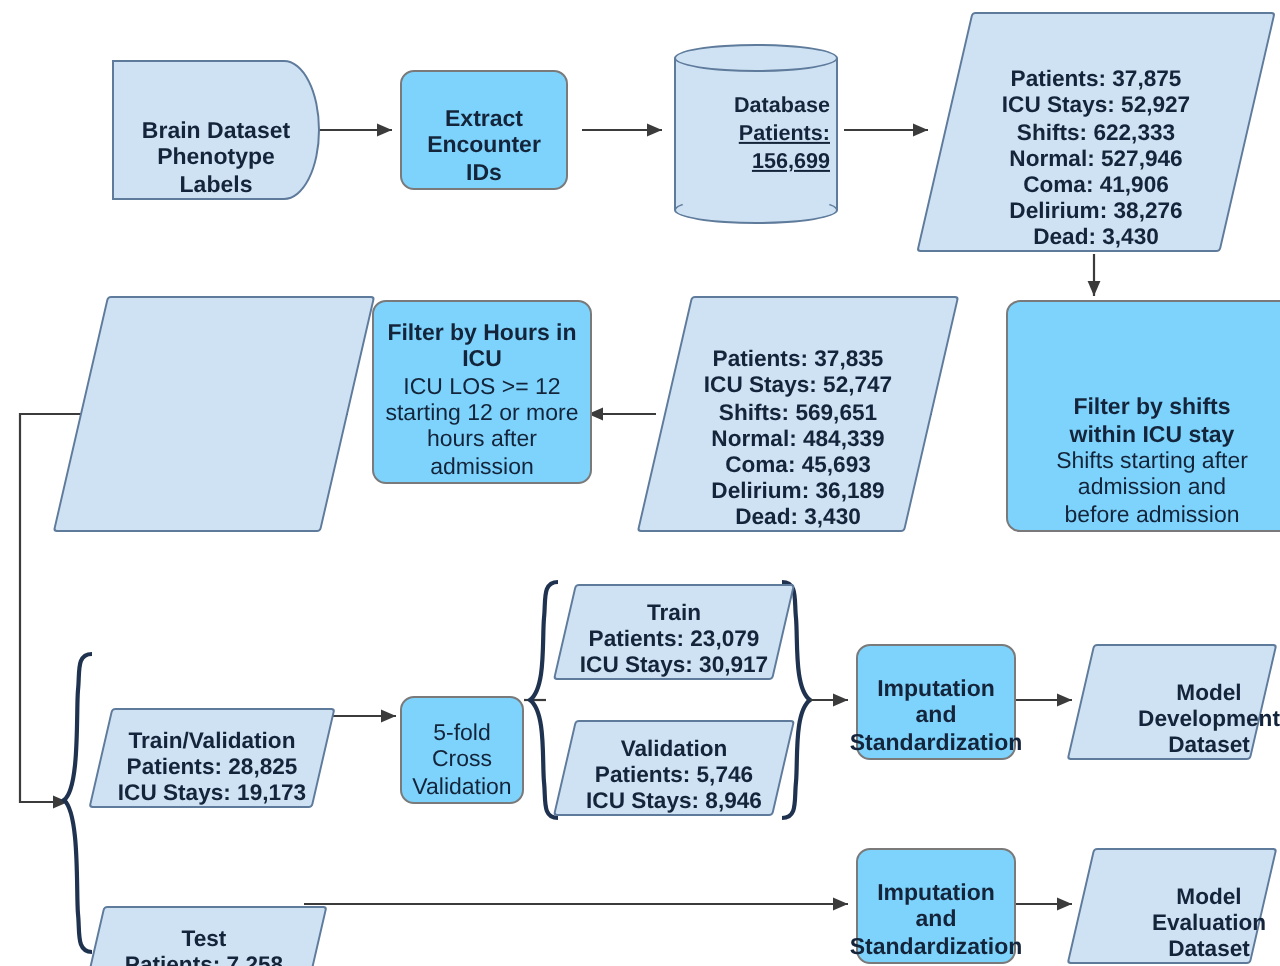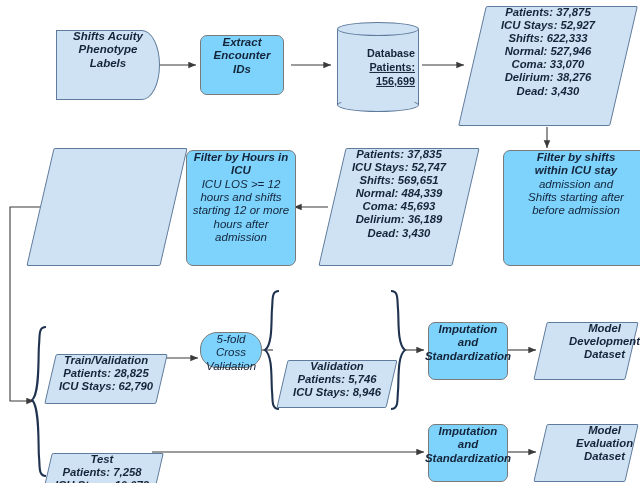--- a/index.html
+++ b/index.html
@@ -3,21 +3,21 @@
 <meta charset="utf-8">
 <style>
   html,body{margin:0;padding:0;background:#ffffff;}
   body{width:640px;height:483px;overflow:hidden;
        font-family:"Liberation Sans","DejaVu Sans",sans-serif;
        color:#14243a;}
   #stage{position:relative;width:640px;height:483px;}
   svg#wires{position:absolute;left:0;top:0;width:640px;height:483px;pointer-events:none;}
 
   .node{position:absolute;box-sizing:border-box;display:flex;
-        align-items:flex-start;justify-content:center;text-align:center;font-style:italic;}
+        align-items:flex-end;justify-content:center;text-align:center;}
   .inner{position:relative;z-index:2;line-height:1.16;padding:0 4px;}
 
   
   .proc{background:#7dd3fc;border:1px solid #7a7a7a;border-radius:7px;}
   .proc .inner{font-size:11.5px;font-weight:bold;color:#14243a;}
   .proc .sub{font-weight:normal;}
   .proc.plain .inner{font-weight:normal;}
 
   
   .para{background:transparent;border:0;}
@@ -94,21 +94,21 @@
 
       <line x1="152" y1="452" x2="424" y2="452" marker-end="url(#ah)"></line>
 
       <line x1="508" y1="452" x2="536" y2="452" marker-end="url(#ah)"></line>
     </g>
   </svg>
 
   <div class="node docshape" style="left:56px;top:30px;width:104px;height:70px;">
     <span class="skin" style="border-radius:0 18px 18px 0 / 0 50% 50% 0;"></span>
     <span class="inner">
-      <span class="ln">Shifts Acuity</span>
+      <span class="ln">Brain Dataset</span>
       <span class="ln">Phenotype Labels</span>
     </span>
   </div>
 
   <div class="node proc" style="left:200px;top:35px;width:84px;height:60px;">
     <span class="inner">
       <span class="ln">Extract</span>
       <span class="ln">Encounter</span>
       <span class="ln">IDs</span>
     </span>
@@ -125,81 +125,88 @@
     </span>
   </div>
 
   <div class="node para" style="left:472px;top:6px;width:152px;height:120px;">
     <span class="skin"></span>
     <span class="inner">
       <span class="ln">Patients: 37,875</span>
       <span class="ln">ICU Stays: 52,927</span>
       <span class="ln">Shifts: 622,333</span>
       <span class="ln">Normal: 527,946</span>
-      <span class="ln">Coma: 33,070</span>
+      <span class="ln">Coma: 41,906</span>
       <span class="ln">Delirium: 38,276</span>
       <span class="ln">Dead: 3,430</span>
     </span>
   </div>
 
   <div class="node proc" style="left:474px;top:150px;width:146px;height:116px;margin-left:29px;">
     <span class="inner">
       <span class="ln">Filter by shifts</span>
       <span class="ln">within ICU stay</span>
+      <span class="ln sub">Shifts starting after</span>
       <span class="ln sub">admission and</span>
-      <span class="ln sub">Shifts starting after</span>
       <span class="ln sub">before admission</span>
     </span>
   </div>
 
   <div class="node para" style="left:332px;top:148px;width:134px;height:118px;">
     <span class="skin"></span>
     <span class="inner">
       <span class="ln">Patients: 37,835</span>
       <span class="ln">ICU Stays: 52,747</span>
       <span class="ln">Shifts: 569,651</span>
       <span class="ln">Normal: 484,339</span>
       <span class="ln">Coma: 45,693</span>
       <span class="ln">Delirium: 36,189</span>
       <span class="ln">Dead: 3,430</span>
     </span>
   </div>
 
-  <div class="node proc" style="left:186px;top:150px;width:110px;height:116px;">
+  <div class="node proc" style="left:186px;top:150px;width:110px;height:92px;">
     <span class="inner">
       <span class="ln">Filter by Hours in</span>
       <span class="ln">ICU</span>
       <span class="ln sub">ICU LOS &gt;= 12</span>
-      <span class="ln sub">hours and shifts</span>
       <span class="ln sub">starting 12 or more</span>
       <span class="ln sub">hours after</span>
       <span class="ln sub">admission</span>
     </span>
   </div>
 
   <div class="node para" style="left:40px;top:148px;width:134px;height:118px;">
     <span class="skin"></span>
   </div>
 
   <div class="node para" style="left:50px;top:354px;width:112px;height:50px;">
     <span class="skin"></span>
     <span class="inner">
       <span class="ln">Train/Validation</span>
       <span class="ln">Patients: 28,825</span>
-      <span class="ln">ICU Stays: 62,790</span>
-    </span>
-  </div>
-
-  <div class="node proc plain" style="left:200px;top:332px;width:62px;height:36px;border-radius:17px;">
+      <span class="ln">ICU Stays: 19,173</span>
+    </span>
+  </div>
+
+  <div class="node proc plain" style="left:200px;top:348px;width:62px;height:54px;">
     <span class="inner">
       <span class="ln">5-fold Cross</span>
       <span class="ln">Validation</span>
     </span>
   </div>
 
+  <div class="node para" style="left:282px;top:292px;width:110px;height:48px;">
+    <span class="skin"></span>
+    <span class="inner">
+      <span class="ln">Train</span>
+      <span class="ln">Patients: 23,079</span>
+      <span class="ln">ICU Stays: 30,917</span>
+    </span>
+  </div>
 
   <div class="node para" style="left:282px;top:360px;width:110px;height:48px;">
     <span class="skin"></span>
     <span class="inner">
       <span class="ln">Validation</span>
       <span class="ln">Patients: 5,746</span>
       <span class="ln">ICU Stays: 8,946</span>
     </span>
   </div>
 

